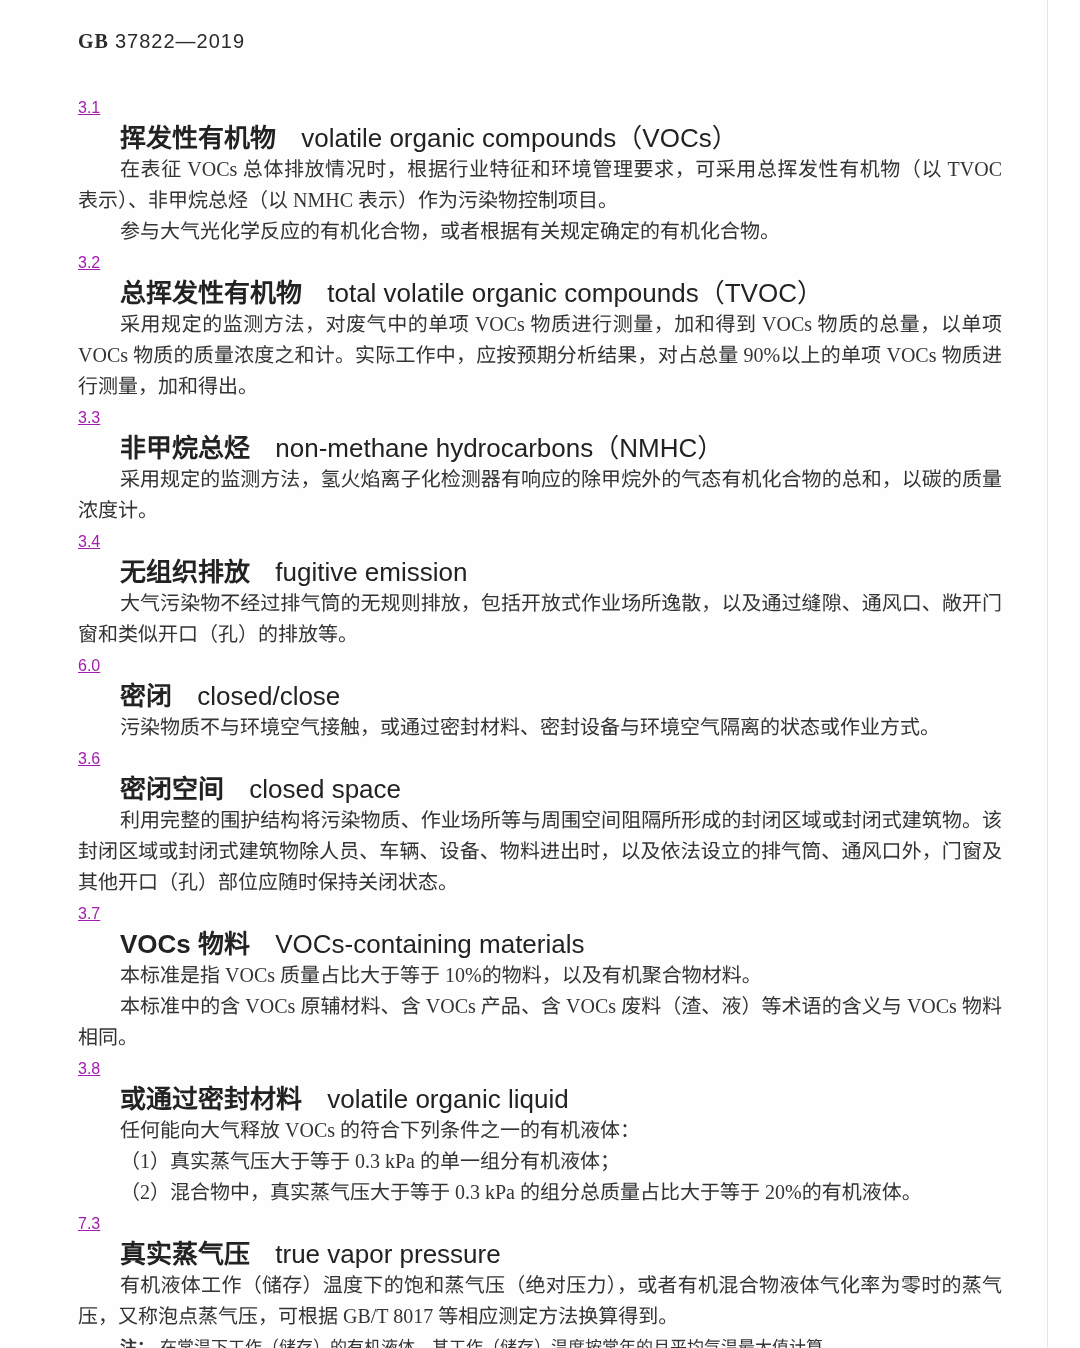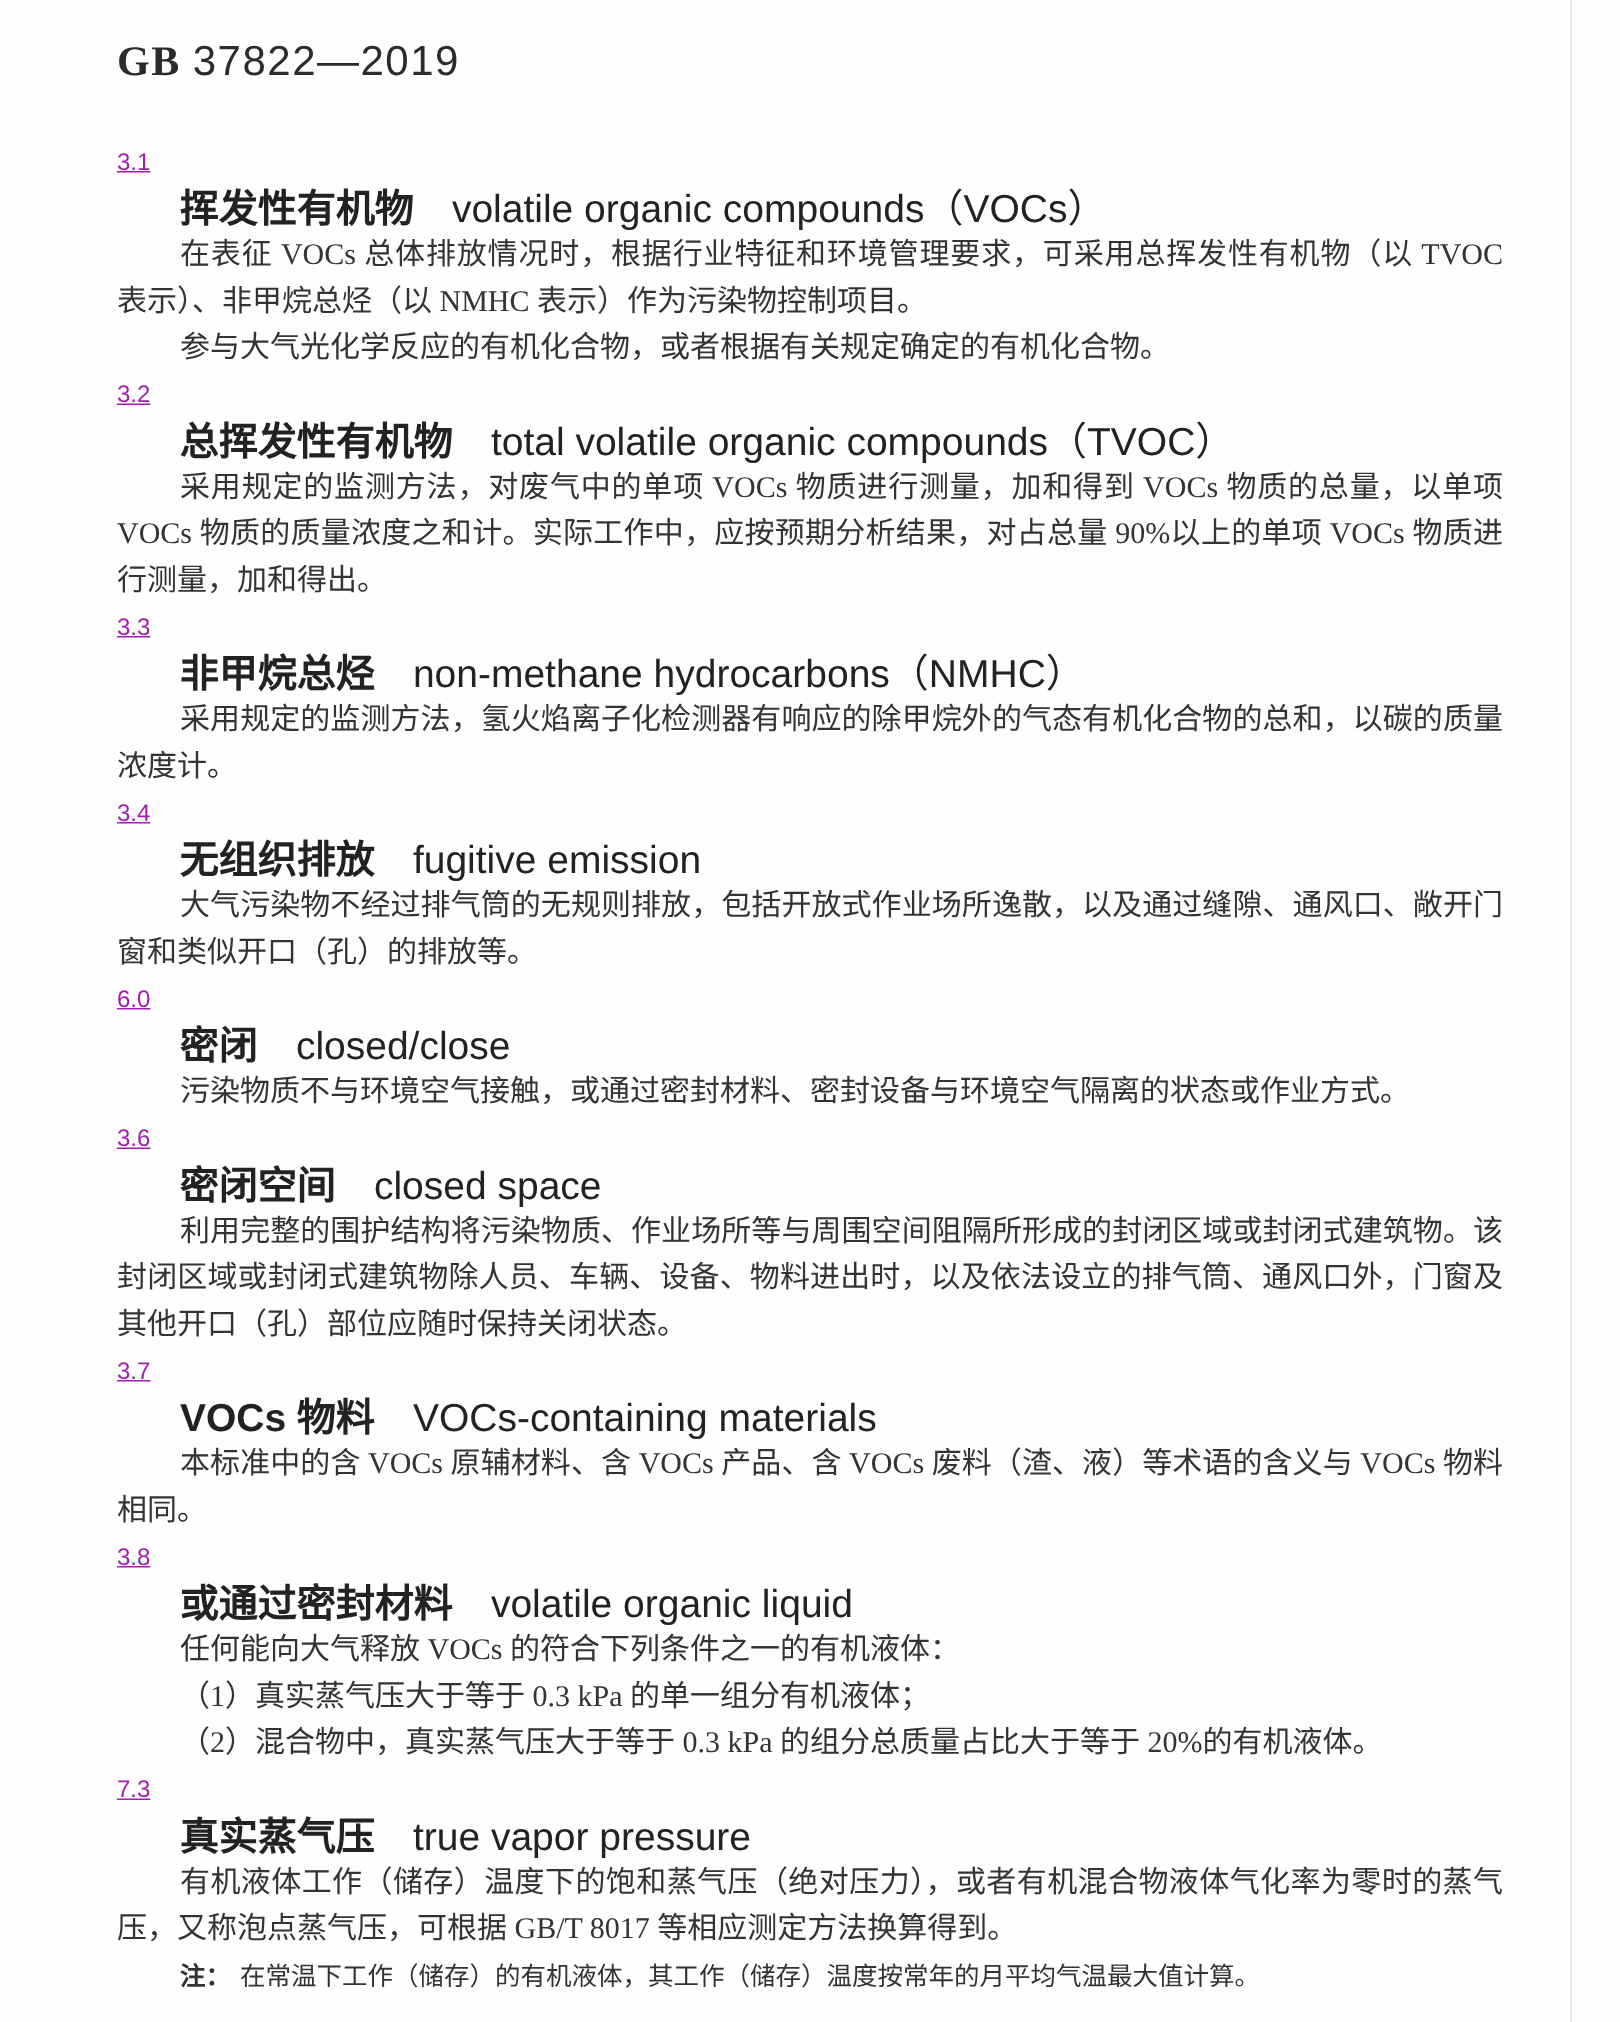--- a/index.html
+++ b/index.html
@@ -21,21 +21,21 @@
   .edge-line {
     position: absolute;
     top: 0;
     right: 32px;
     width: 1px;
     height: 100%;
     background: #e6e6e6;
   }
 
   .doc-header {
-    font-size: 28px;
+    font-size: 20px;
     line-height: 30px;
     margin-bottom: 36px;
     letter-spacing: 1px;
     white-space: nowrap;
   }
   .doc-header .code-prefix {
     font-family: "Liberation Serif", "DejaVu Serif", serif;
     font-weight: bold;
   }
   .doc-header .code-number {
@@ -154,20 +154,21 @@
     </div>
     <p class="body-para">利用完整的围护结构将污染物质、作业场所等与周围空间阻隔所形成的封闭区域或封闭式建筑物。该封闭区域或封闭式建筑物除人员、车辆、设备、物料进出时，以及依法设立的排气筒、通风口外，门窗及其他开口（孔）部位应随时保持关闭状态。</p>
   </div>
 
   <div class="section">
     <div class="section-number">3.7</div>
     <div class="term-line">
       <span class="term-zh">VOCs 物料</span>
       <span class="term-en">VOCs-containing materials</span>
     </div>
+    <p class="body-para">本标准是指 VOCs 质量占比大于等于 10%的物料，以及有机聚合物材料。</p>
     <p class="body-para">本标准中的含 VOCs 原辅材料、含 VOCs 产品、含 VOCs 废料（渣、液）等术语的含义与 VOCs 物料相同。</p>
   </div>
 
   <div class="section">
     <div class="section-number">3.8</div>
     <div class="term-line">
       <span class="term-zh">或通过密封材料</span>
       <span class="term-en">volatile organic liquid</span>
     </div>
     <p class="body-para">任何能向大气释放 VOCs 的符合下列条件之一的有机液体：</p>

